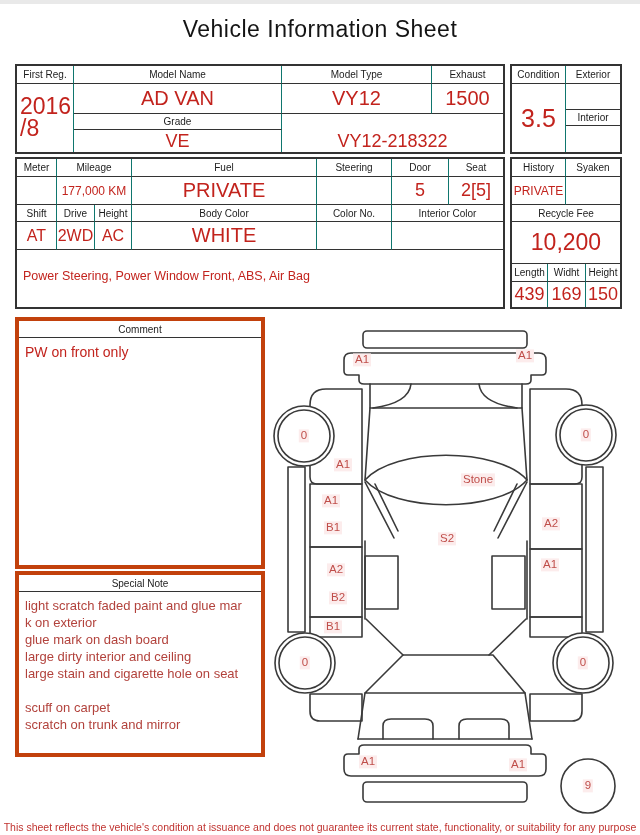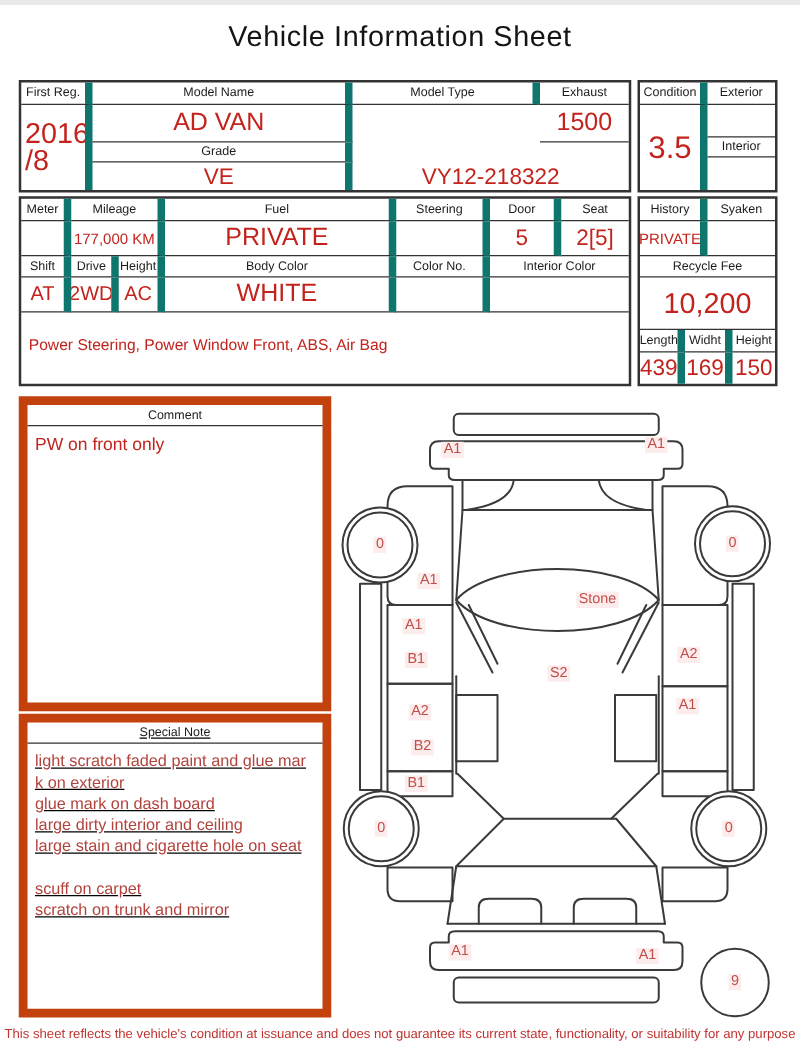--- a/index.html
+++ b/index.html
@@ -7,23 +7,23 @@
     position:relative; width:640px; height:835px; margin:4px auto;
     background:#ffffff; font-family:"Liberation Sans", sans-serif;
     overflow:hidden;
   }
   .title {
     position:absolute; left:0; top:12px; width:100%;
     text-align:center; font-size:23px; font-weight:500; color:#141414;
     letter-spacing:0.5px;
   }
   .grid { position:absolute; display:grid; box-sizing:border-box; border:2px solid #333; background:#fff; }
-  .box  { position:absolute; box-sizing:border-box; border:7px solid #c2410c; background:#fff; }
+  .box  { position:absolute; box-sizing:border-box; border:4px solid #c2410c; background:#fff; }
   .cell {
-    border-right:6px solid #0f766e; border-bottom:1px solid #333;
+    border-right:1px solid #0f766e; border-bottom:1px solid #333;
     box-sizing:border-box; display:flex; align-items:center; justify-content:center;
     overflow:hidden;
   }
   .noR { border-right:none !important; }
   .noB { border-bottom:none !important; }
   .lbl { font-size:10px; color:#1c1c1c; }
   .red { color:#c2231d; }
   .v23 { font-size:23px; } .v20 { font-size:20px; } .v18 { font-size:18px; }
   .v16 { font-size:16px; } .v12 { font-size:12px; } .v25 { font-size:25px; }
   .firstreg { flex-direction:column; align-items:flex-start; padding-left:3px; line-height:0.95; }
@@ -59,20 +59,21 @@
     <div class="cell lbl" style="grid-area:1/1">First Reg.</div>
     <div class="cell lbl" style="grid-area:1/2">Model Name</div>
     <div class="cell lbl" style="grid-area:1/3">Model Type</div>
     <div class="cell lbl noR" style="grid-area:1/4">Exhaust</div>
 
     <div class="cell red v23 firstreg noB" style="grid-area:2/1/5/2">
       <span>2016</span>
       <span>/8</span>
     </div>
     <div class="cell red v20" style="grid-area:2/2">AD VAN</div>
+    <div class="cell red v20" style="grid-area:2/3">VY12</div>
     <div class="cell red v20 noR" style="grid-area:2/4">1500</div>
 
     <div class="cell lbl" style="grid-area:3/2">Grade</div>
     <div class="cell red v18 noB" style="grid-area:4/2">VE</div>
     <div class="cell red v18 noR noB" style="grid-area:4/3/5/5">VY12-218322</div>
   </div>
 
   <div class="grid" style="left:510px; top:60px; width:112px; height:90px; grid-template-columns:54px 1fr; grid-template-rows:18px 26px 16px 1fr;">
     <div class="cell lbl" style="grid-area:1/1">Condition</div>
     <div class="cell lbl noR" style="grid-area:1/2">Exterior</div>
@@ -129,21 +130,21 @@
     <div class="cell red v18 noB" style="grid-area:6/1">439</div>
     <div class="cell red v18 noB" style="grid-area:6/2/7/4">169</div>
     <div class="cell red v18 noR noB" style="grid-area:6/4">150</div>
   </div>
 
   <div class="box" style="left:15px; top:313px; width:250px; height:252px;">
     <div class="boxhdr">Comment</div>
     <div class="boxbody comment-text">PW on front only</div>
   </div>
 
-  <div class="box" style="left:15px; top:567px; width:250px; height:243px;text-decoration:underline;">
+  <div class="box" style="left:15px; top:567px; width:250px; height:186px;">
     <div class="boxhdr">Special Note</div>
     <div class="boxbody">
       <div class="note-line">light scratch faded paint and glue mar</div>
       <div class="note-line">k on exterior</div>
       <div class="note-line">glue mark on dash board</div>
       <div class="note-line">large dirty interior and ceiling</div>
       <div class="note-line">large stain and cigarette hole on seat</div>
       <div class="note-line"></div>
       <div class="note-line">scuff on carpet</div>
       <div class="note-line">scratch on trunk and mirror</div>

